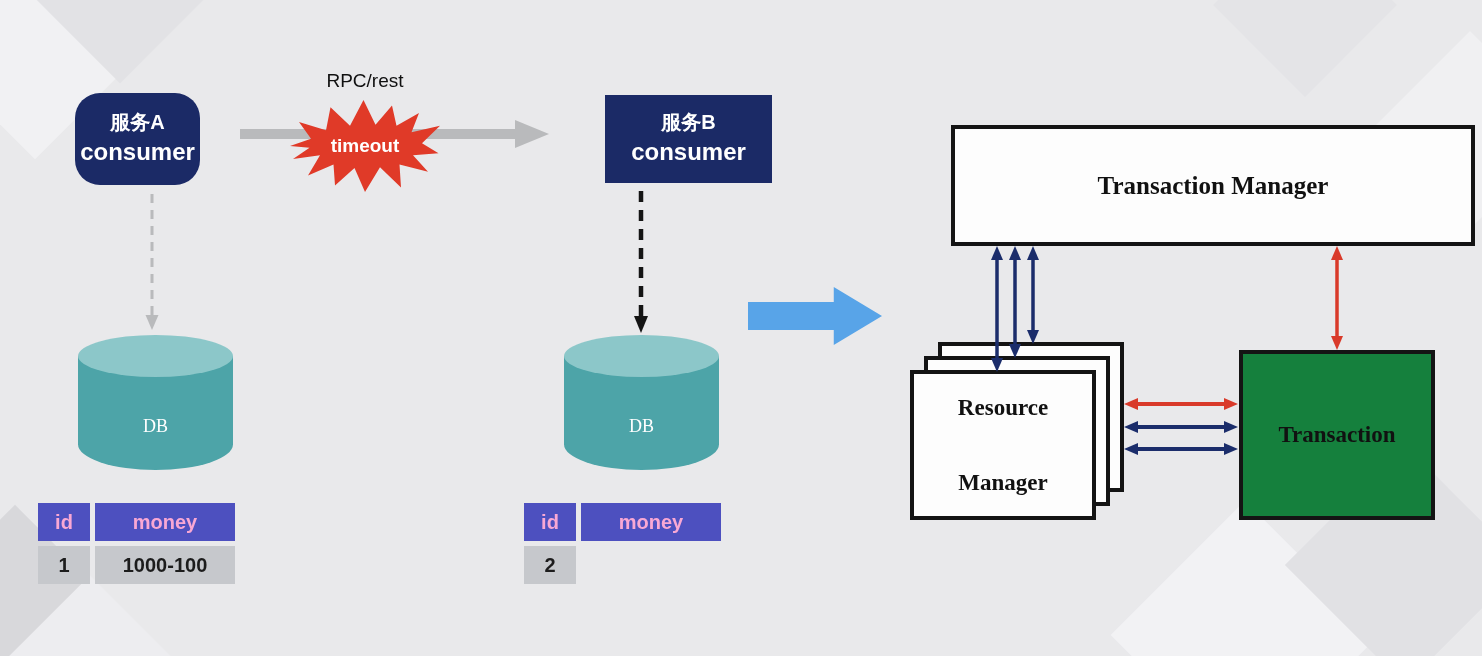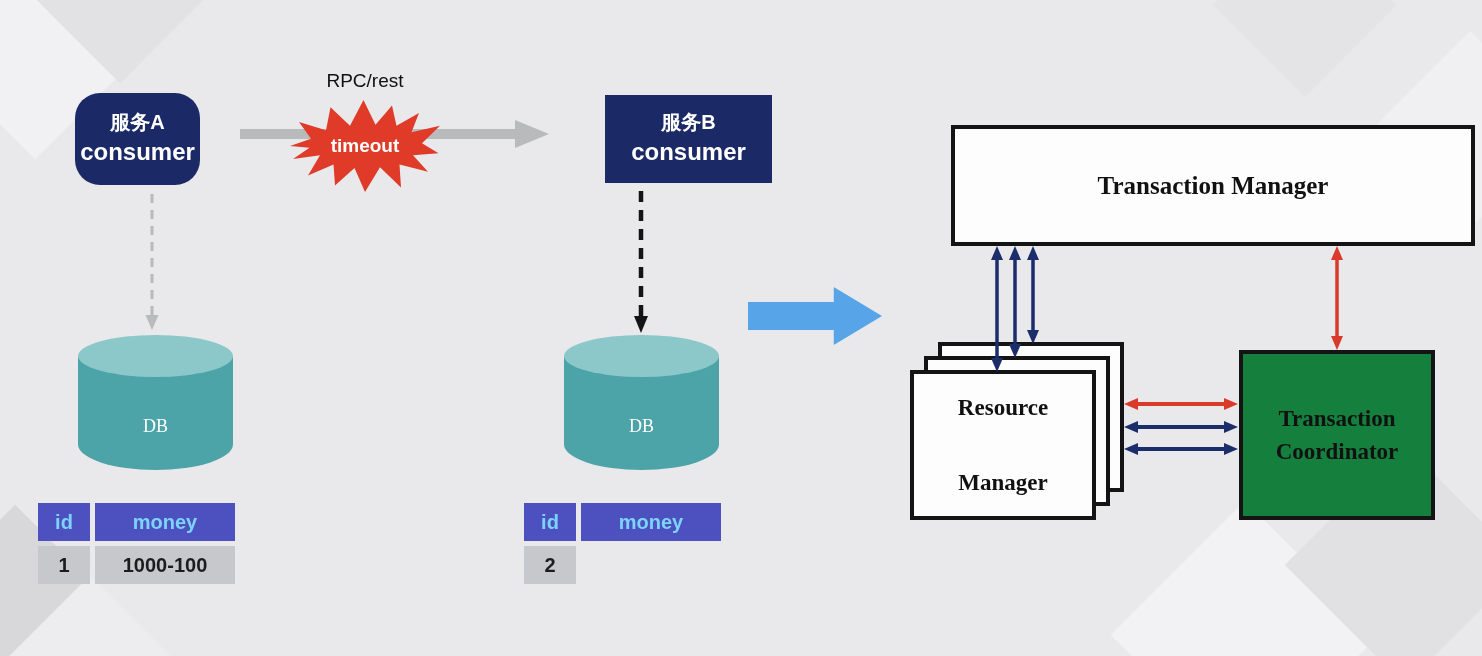--- a/index.html
+++ b/index.html
@@ -50,21 +50,21 @@
     position:absolute; left:0; width:100%; top:60%; text-align:center;
     color:#fff; font-family:"Liberation Serif", serif; font-size:18px;
   }
 
   .dtable {
     position:absolute; z-index:2; display:grid;
     grid-template-columns:52px 140px; gap:5px;
     font-weight:bold; font-size:20px;
   }
   .cell { height:38px; display:flex; align-items:center; justify-content:center; }
-  .cell.hdr { background:var(--table-header,#4d50bf); color:#7dd3fc; }
+  .cell.hdr { background:var(--table-header,#4d50bf); color:#f9a8d4; }
   .cell.row { background:var(--table-row,#c6c8cc); color:#1c1c1c; }
 
   .big-arrow {
     position:absolute; left:748px; top:287px; width:134px; height:58px; z-index:2;
     background:var(--big-arrow-blue,#58a4e8);
     clip-path:polygon(0 26%, 64% 26%, 64% 0, 100% 50%, 64% 100%, 64% 74%, 0 74%);
   }
 
   .tm-box {
     position:absolute; left:910px; top:125px; width:524px; height:121px; z-index:2;
@@ -157,21 +157,20 @@
 
   <div class="rm-box rm-3"></div>
   <div class="rm-box rm-2"></div>
   <div class="rm-box rm-1">
     <span>Resource</span>
     <span>Manager</span>
   </div>
 
   <div class="tc-box">
     <span>Transaction</span>
-    <span>Coordinator</span>
   </div>
 
   <svg class="overlay" width="1482" height="656" viewBox="0 0 1482 656">
     <defs>
       <marker id="ah-gray" markerUnits="userSpaceOnUse" markerWidth="36" markerHeight="32" refX="1" refY="16" orient="auto">
         <path d="M0,2 L34,16 L0,30 Z" style="fill:var(--arrow-gray,#b9babc)"></path>
       </marker>
       <marker id="ah-gray-s" markerUnits="userSpaceOnUse" markerWidth="17" markerHeight="16" refX="1" refY="8" orient="auto">
         <path d="M0,1.5 L15,8 L0,14.5 Z" style="fill:var(--arrow-gray,#b9babc)"></path>
       </marker>

